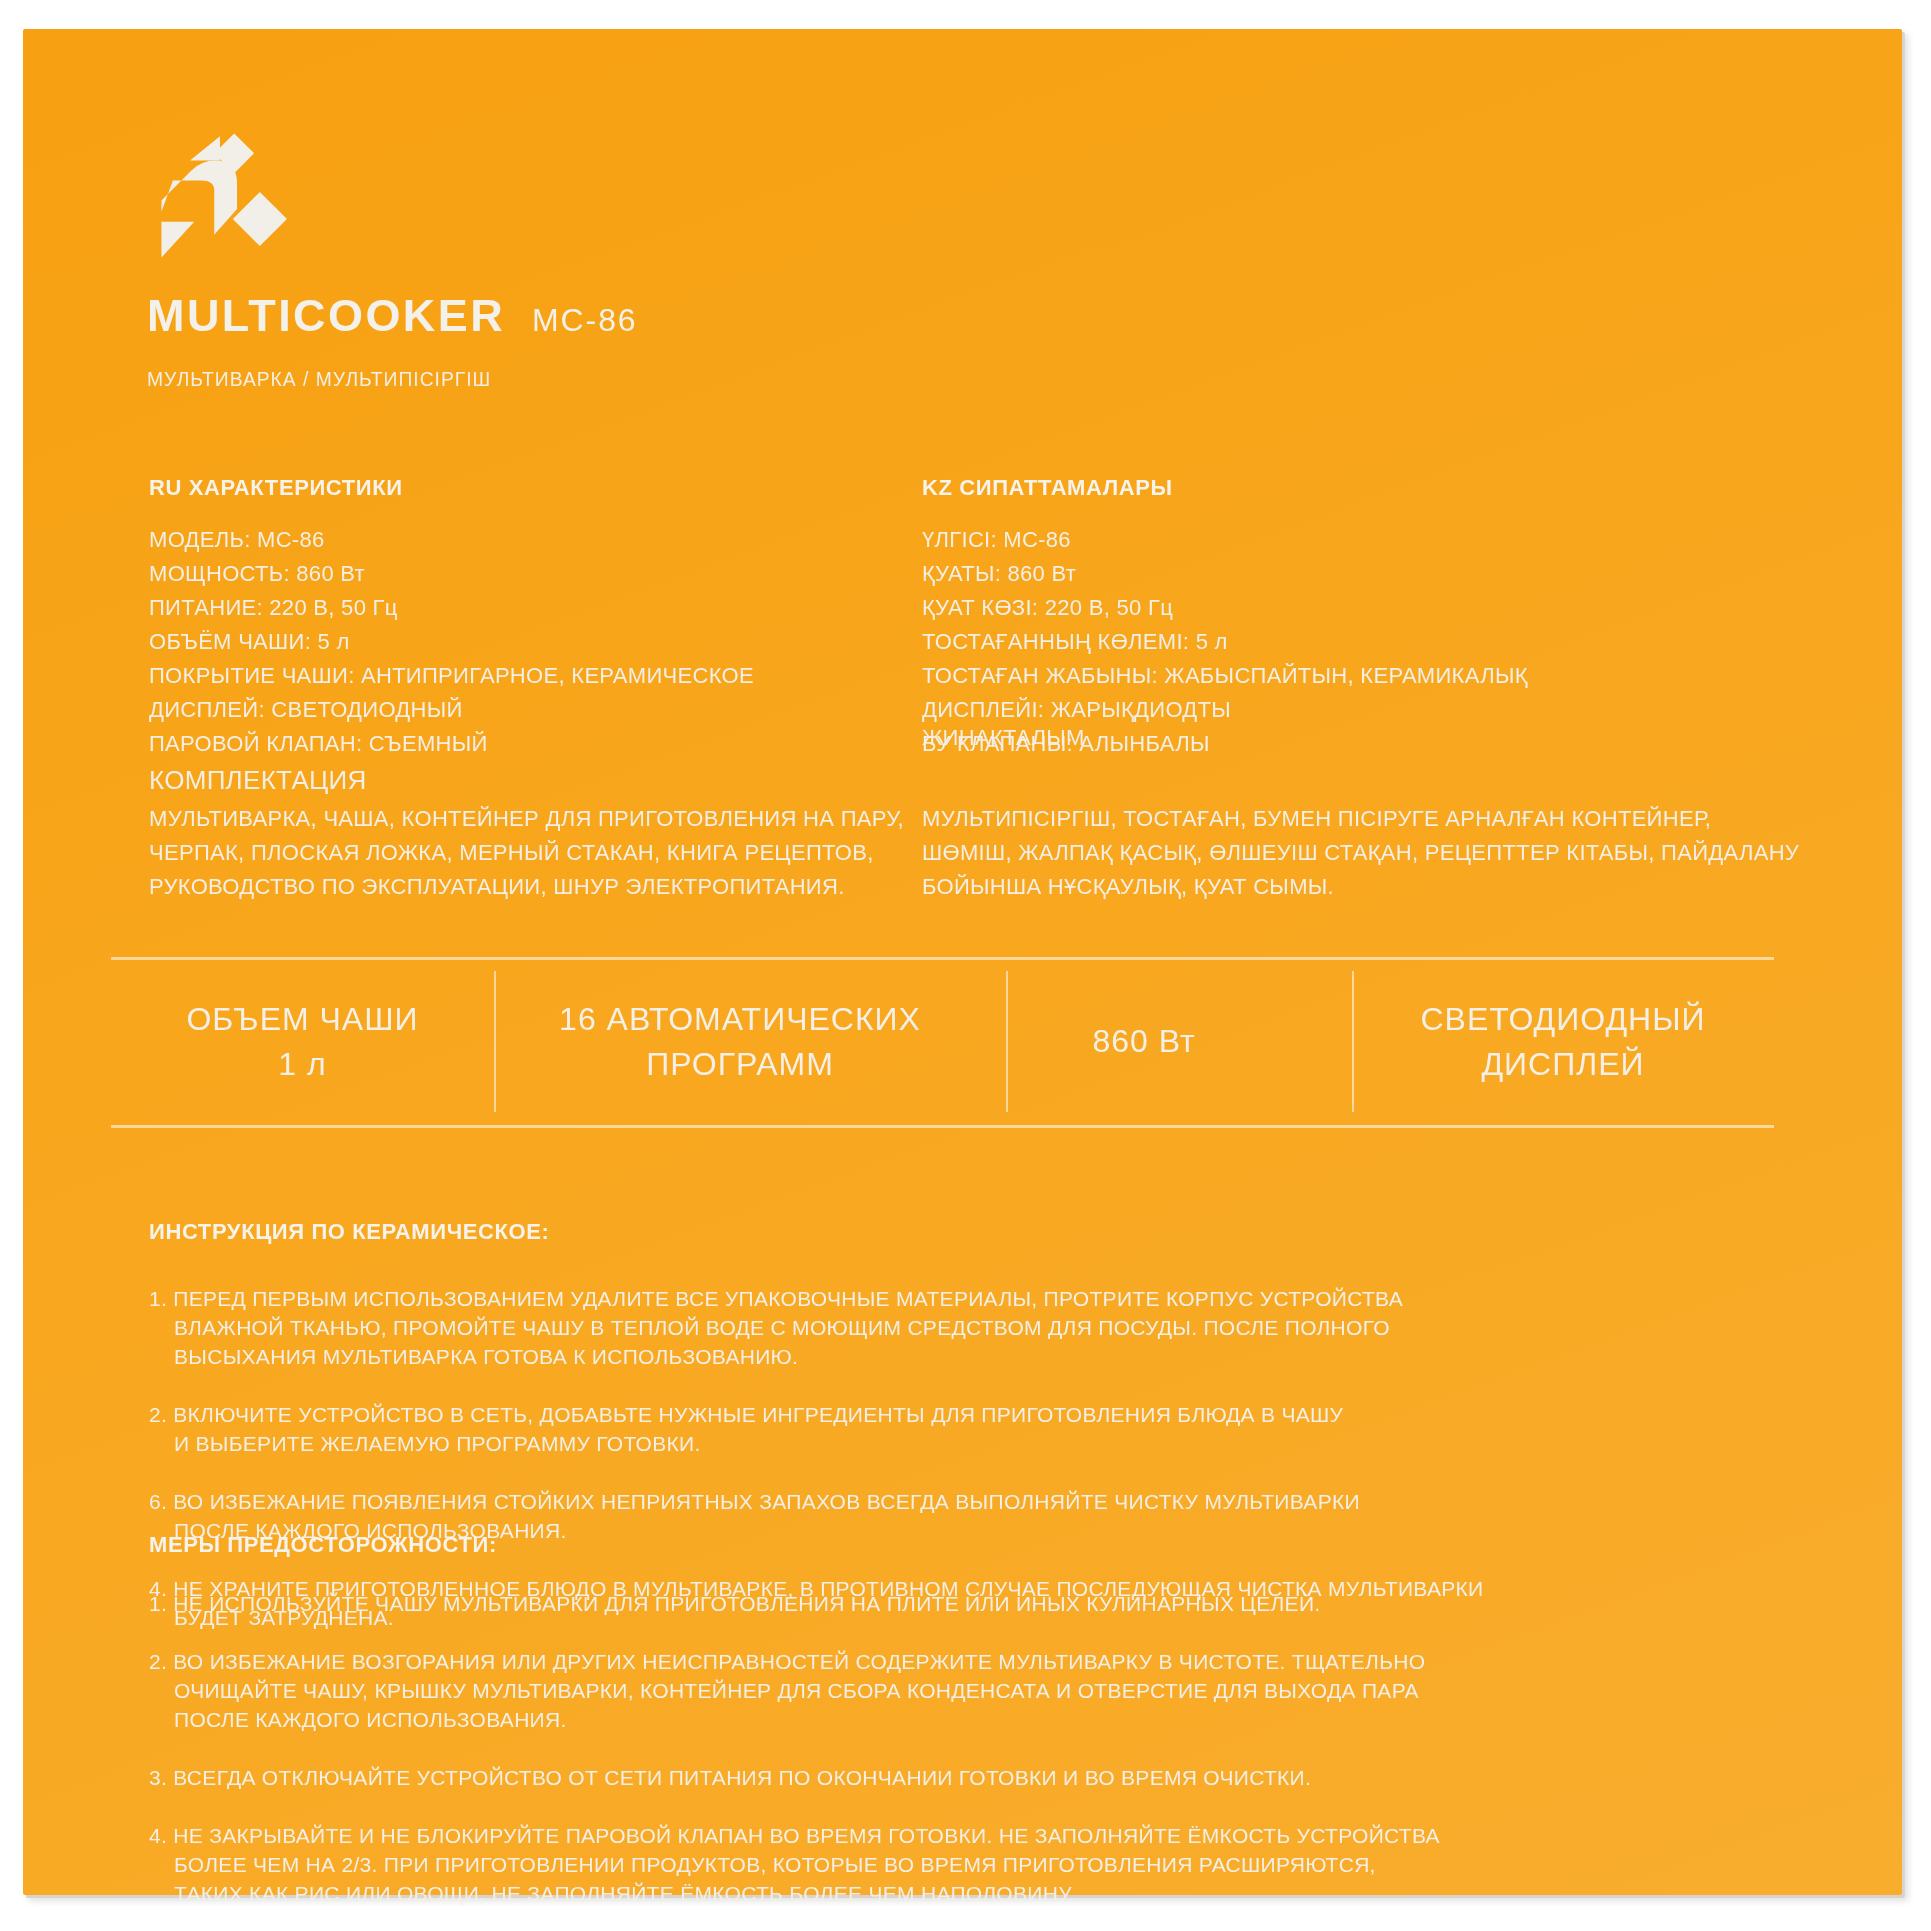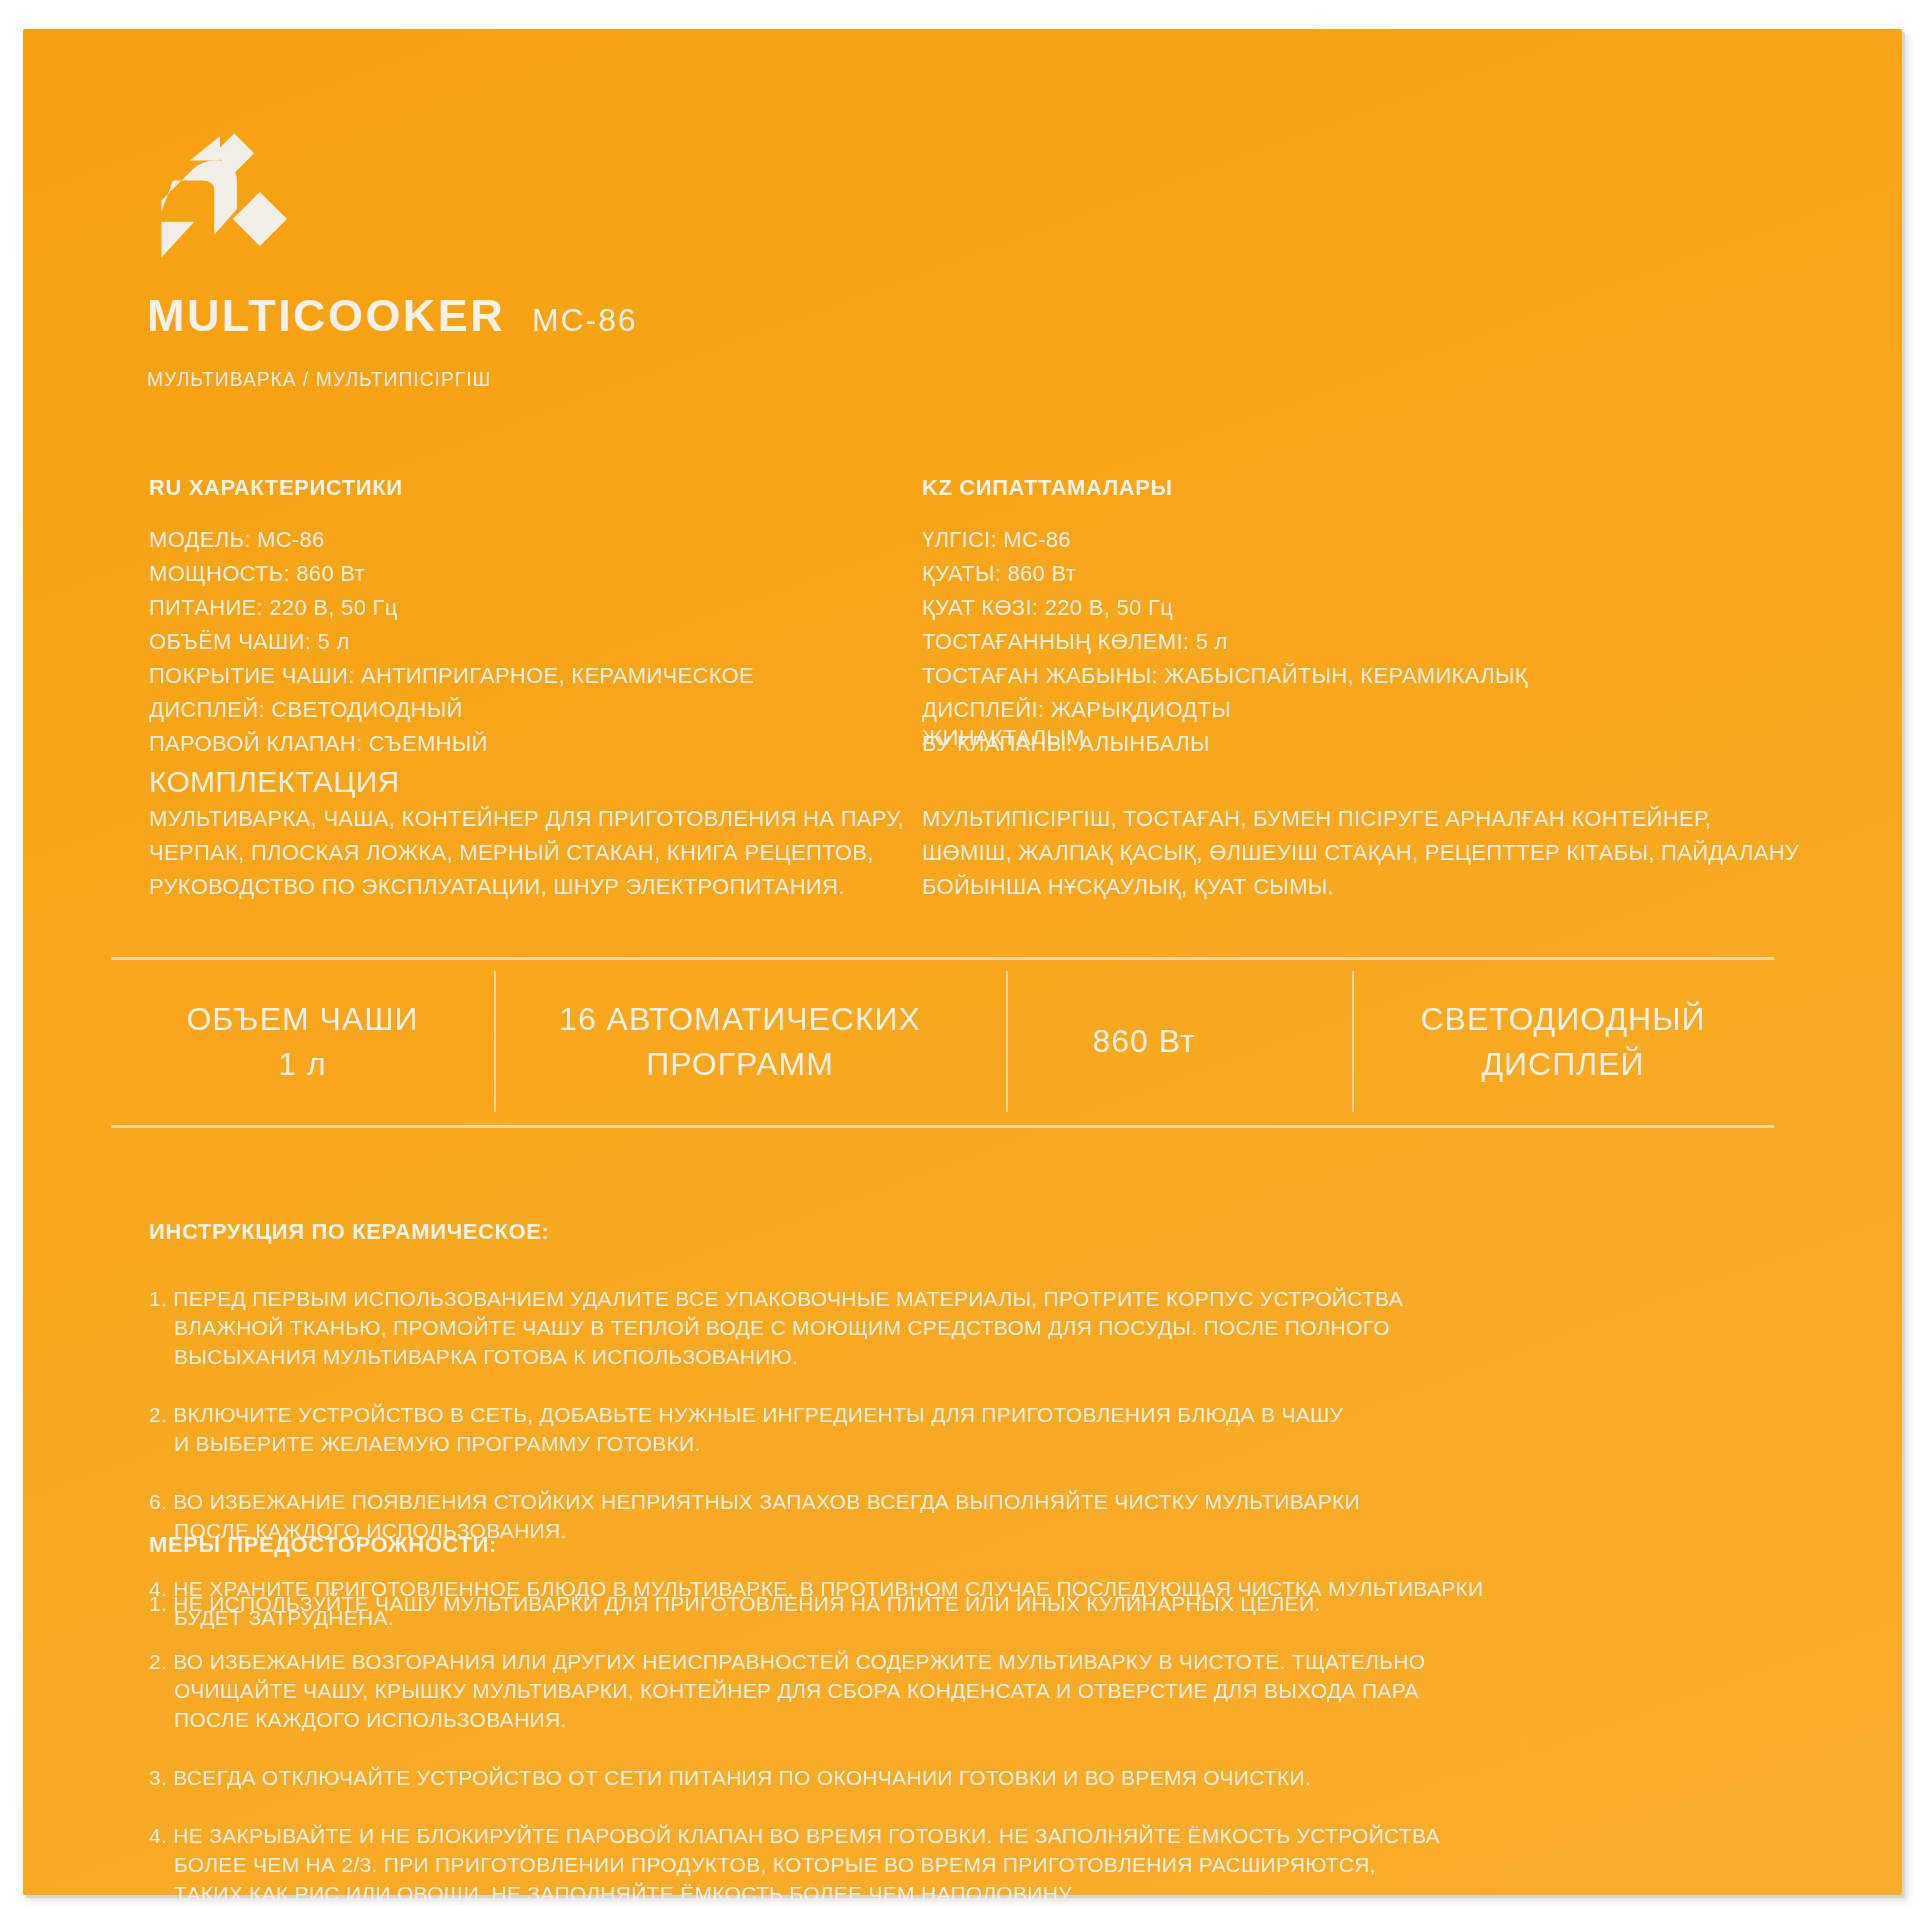--- a/index.html
+++ b/index.html
@@ -34,21 +34,21 @@
     font-size:22px;font-weight:bold;letter-spacing:0.6px;color:#f6f3ec;
   }
   .lines{
     white-space:pre-line;font-size:22px;line-height:34px;
     letter-spacing:0.3px;color:#f3efe6;
   }
   .ru-head{left:126px;top:446px;}
   .kz-head{left:899px;top:446px;}
   .ru-specs{left:126px;top:494px;}
   .kz-specs{left:899px;top:494px;}
-  .ru-kit-head{left:126px;top:736px;font-weight:400;font-size:30px;color:#f3efe6;letter-spacing:0.3px;}
+  .ru-kit-head{left:126px;top:736px;font-weight:400;font-size:26px;color:#f3efe6;letter-spacing:0.3px;}
   .kz-kit-head{left:899px;top:696px;font-weight:400;font-size:22px;color:#f3efe6;letter-spacing:0.3px;}
   .ru-kit{left:126px;top:773px;}
   .kz-kit{left:899px;top:773px;}
   .hline{height:2.9px;background:rgba(255,255,255,0.55);}
   .hline.top{left:88px;top:928px;width:1663px;}
   .hline.bottom{left:88px;top:1096px;width:1663px;}
   .vline{width:1.9px;background:rgba(255,255,255,0.55);top:942px;height:141px;}
   .vline.v1{left:471px;}
   .vline.v2{left:983px;}
   .vline.v3{left:1329px;}

